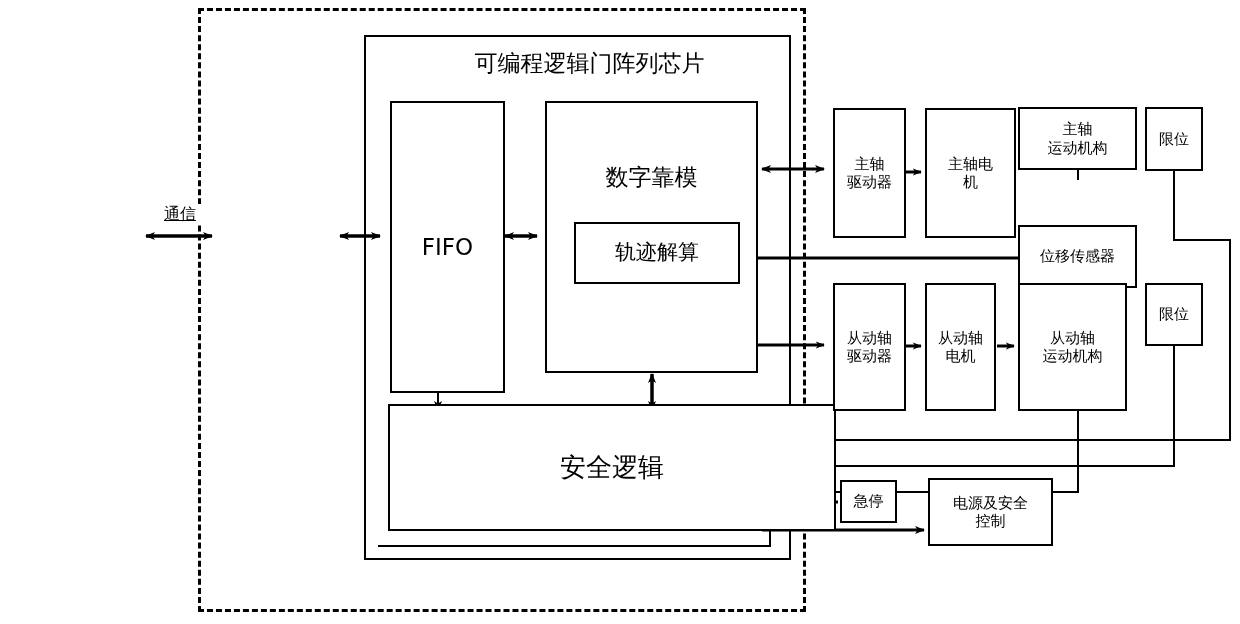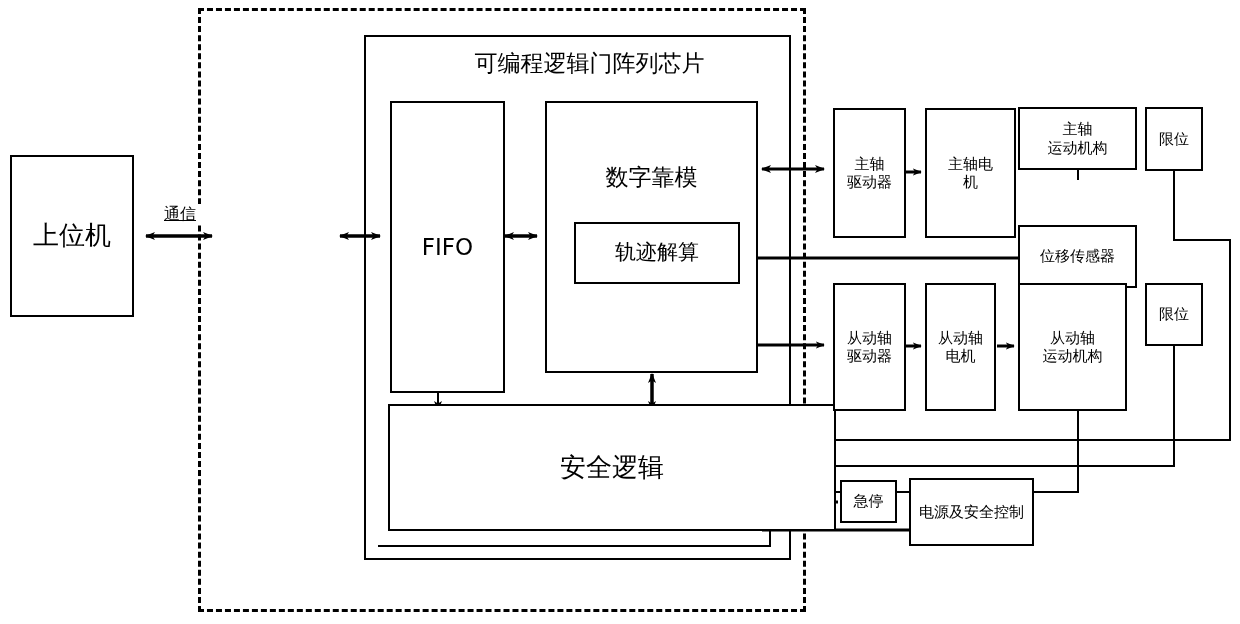--- a/index.html
+++ b/index.html
@@ -131,21 +131,20 @@
 
       <path d="M1078 411 L1078 492 L770 492" stroke-width="2"></path>
       <path d="M770 492 L770 546 L378 546" stroke-width="2"></path>
 
       <path d="M838 502 L766 502" stroke-width="3" marker-end="url(#ah)"></path>
 
       <path d="M762 530 L924 530" stroke-width="3" marker-end="url(#ah)"></path>
     </g>
   </svg>
 
-  <div class="box f-xl" style="left:10px; top:155px; width:124px; height:162px;">上位机</div>
 
   <div class="edge-label f-sm" style="left:146px; top:204px; width:64px;">通信</div>
 
 
   <div class="box f-lg" style="left:390px; top:101px; width:115px; height:292px;">FIFO</div>
 
   <div class="container-box" style="left:545px; top:101px; width:213px; height:272px; background:#ffffff; z-index:2;"></div>
   <div class="title-label f-lg" style="left:545px; top:124px; width:213px; z-index:3;margin-top:38px;">数字靠模</div>
 
   <div class="box f-md" style="left:574px; top:222px; width:166px; height:62px; z-index:4;">轨迹解算</div>
@@ -183,18 +182,18 @@
 
   <div class="box f-xs" style="left:1018px; top:283px; width:109px; height:128px; flex-direction:column;">
     <span>从动轴</span>
     <span>运动机构</span>
   </div>
 
   <div class="box f-xs" style="left:1145px; top:283px; width:58px; height:63px;">限位</div>
 
   <div class="box f-xs" style="left:840px; top:480px; width:57px; height:43px;">急停</div>
 
-  <div class="box f-xs" style="left:909px; top:478px; width:125px; height:68px; flex-direction:row;">
+  <div class="box f-xs" style="left:928px; top:478px; width:125px; height:68px; flex-direction:column;">
     <span>电源及安全</span>
     <span>控制</span>
   </div>
 
 </div>
 
 </body></html>

